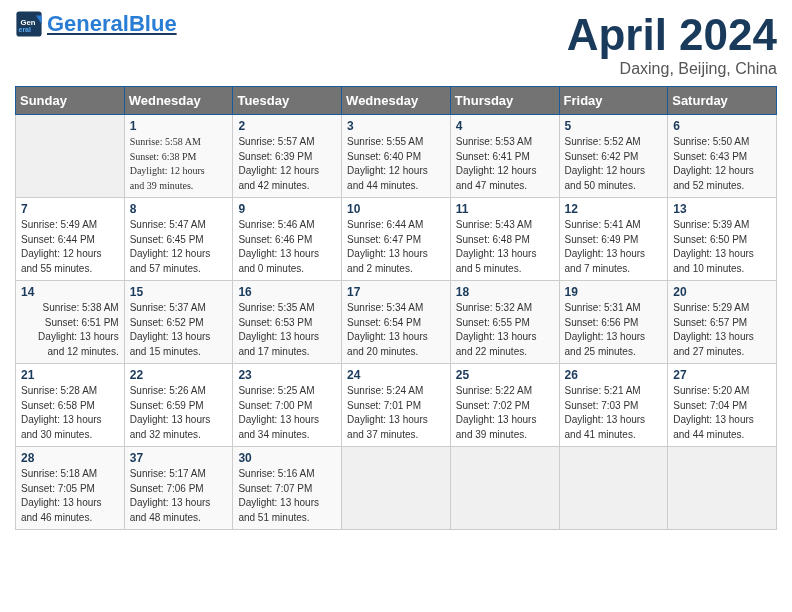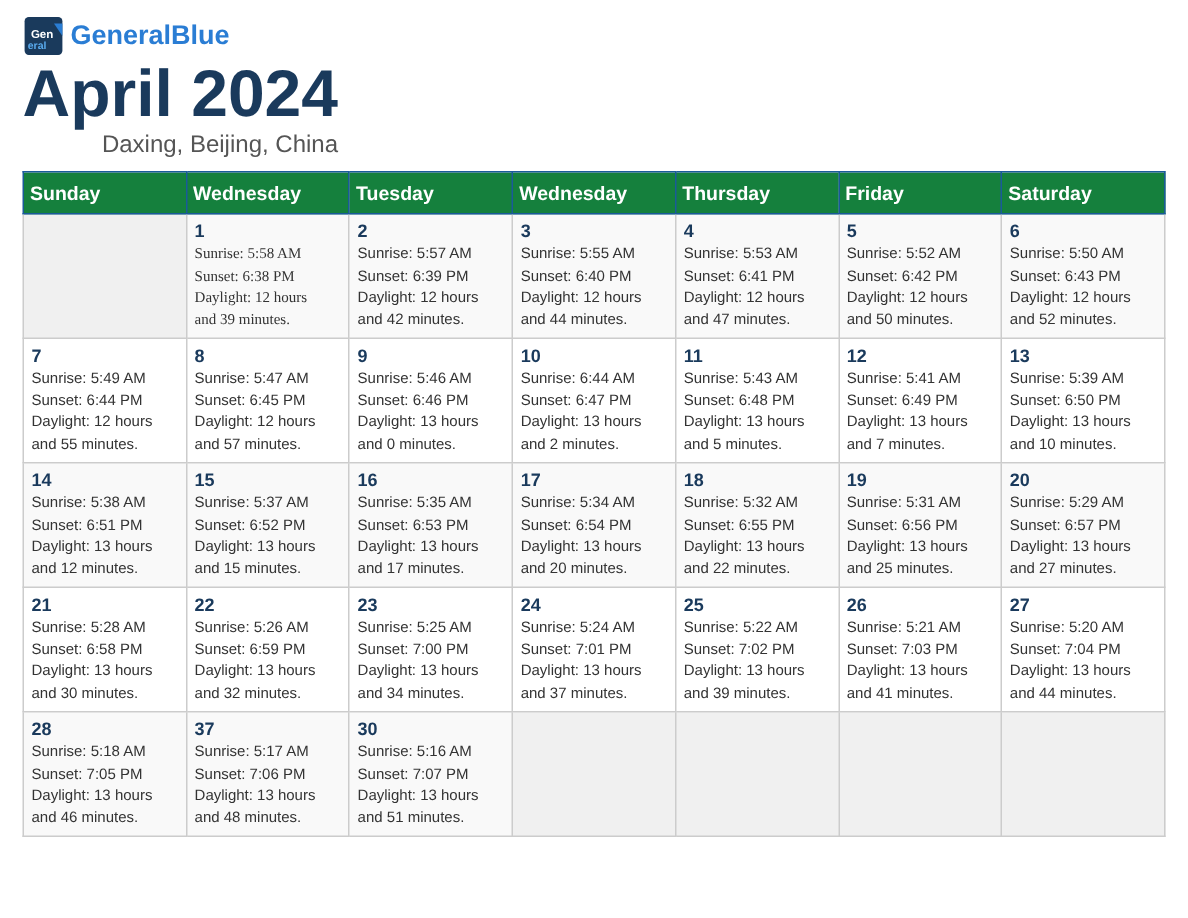--- a/index.html
+++ b/index.html
@@ -8,32 +8,32 @@
       background: #fff;
       width: 792px;
       min-height: 612px;
       padding: 10px 15px;
     }
     .header-area {
       display: flex;
       justify-content: space-between;
       align-items: flex-start;
       margin-bottom: 8px;
-      flex-direction: column;
     }
     .logo {
       display: flex;
       align-items: center;
       gap: 4px;
     }
     .logo-text {
-      font-size: 18px;
+      font-size: 22px;
       font-weight: bold;
       color: #1a3a5c;
       line-height: 1.1;
+      text-decoration: underline;
     }
     .logo-text span {
       color: #2a7dd4;
     }
     .logo-icon {
       width: 28px;
       height: 28px;
     }
     .title-area {
       text-align: right;
@@ -46,21 +46,21 @@
     .calendar-subtitle {
       font-size: 16px;
       color: #555;
     }
     table {
       width: 100%;
       border-collapse: collapse;
       table-layout: fixed;
     }
     thead tr th {
-      background-color: #15803d;
+      background-color: #737373;
       color: #fff;
       font-size: 13px;
       font-weight: bold;
       padding: 6px 4px;
       text-align: left;
       border: 1px solid #1a5a9a;
     }
     tbody tr td {
       border: 1px solid #ccc;
       vertical-align: top;
@@ -219,21 +219,21 @@
           <span class="day-num">13</span>
           <div class="day-info" style="white-space: pre-line;">Sunrise: 5:39 AM
 Sunset: 6:50 PM
 Daylight: 13 hours
 and 10 minutes.</div>
         </td>
       </tr>
       <tr>
         <td>
           <span class="day-num">14</span>
-          <div class="day-info" style="white-space: pre-line;">Sunrise: 5:38 AM
+          <div class="day-info" style="white-space: pre-line; text-align: right;">Sunrise: 5:38 AM
 Sunset: 6:51 PM
 Daylight: 13 hours
 and 12 minutes.</div>
         </td>
         <td>
           <span class="day-num">15</span>
           <div class="day-info" style="white-space: pre-line;">Sunrise: 5:37 AM
 Sunset: 6:52 PM
 Daylight: 13 hours
 and 15 minutes.</div>

